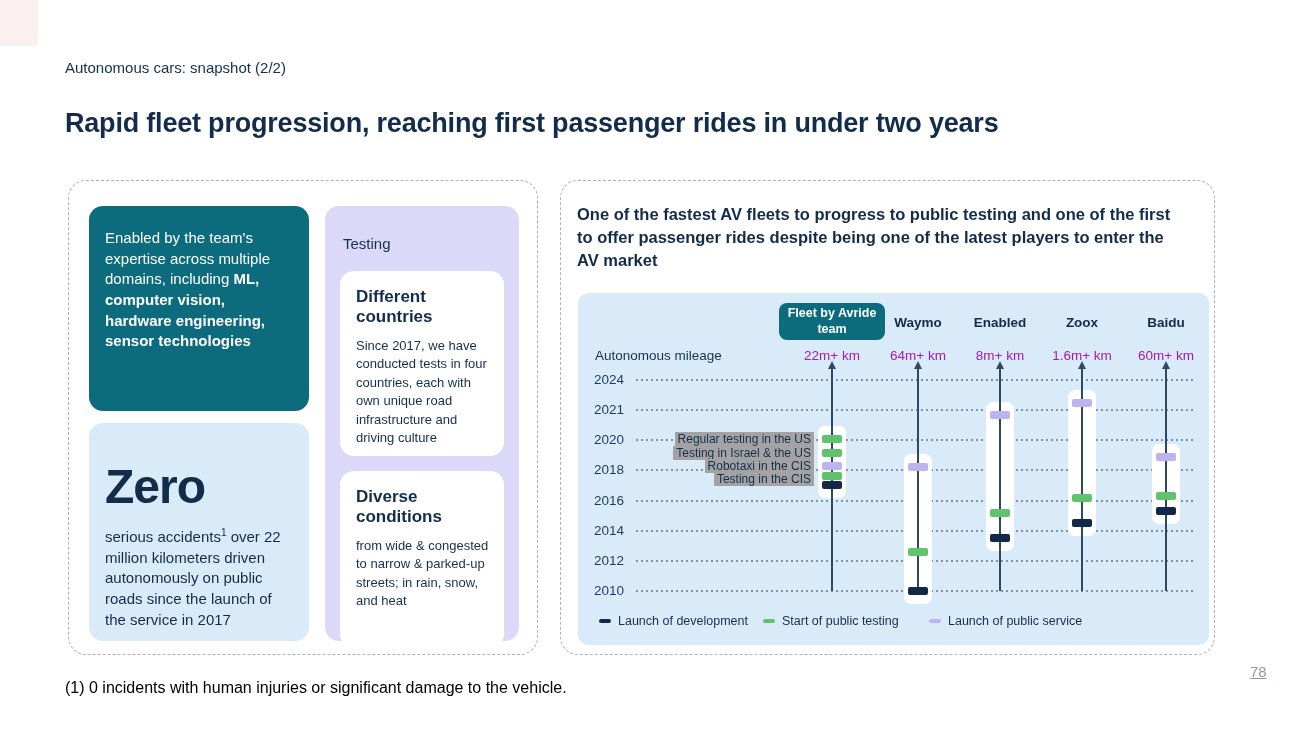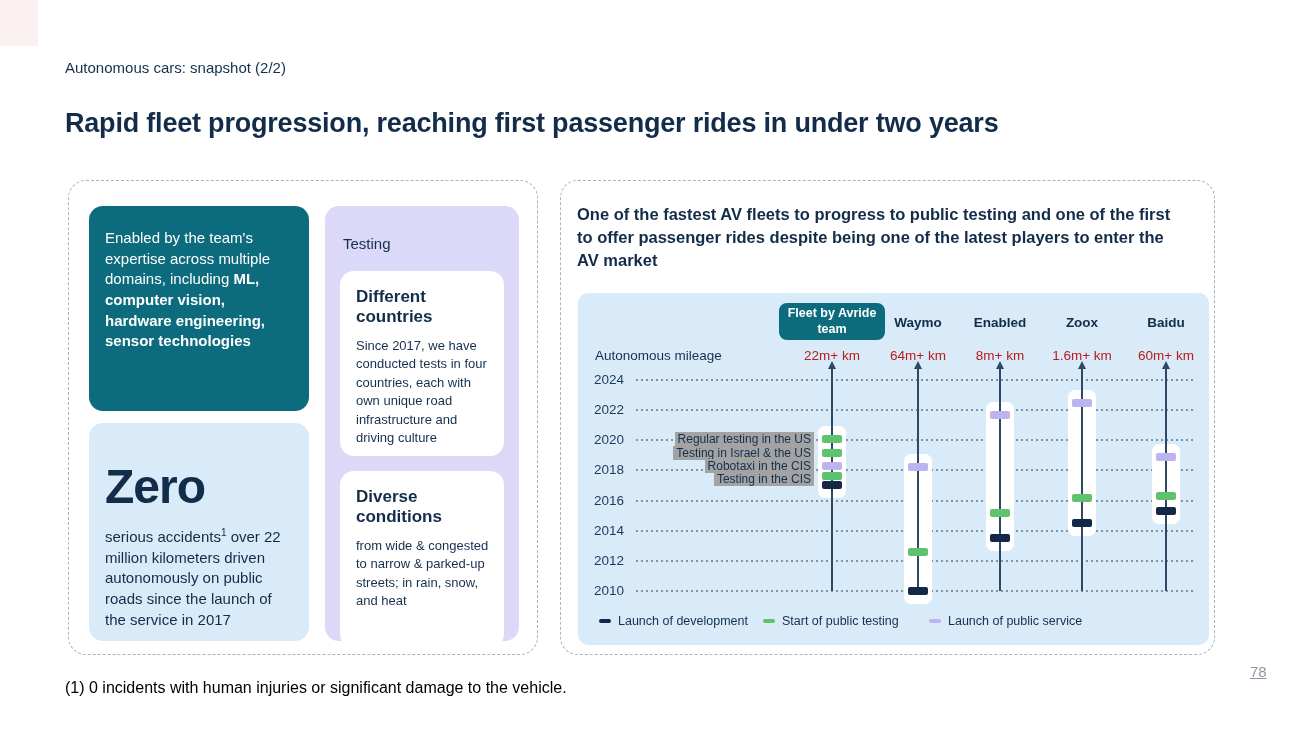--- a/index.html
+++ b/index.html
@@ -50,21 +50,21 @@
     border-left:4.5px solid transparent; border-right:4.5px solid transparent;
     border-bottom:8px solid #2e4963; }
   .col-box { position:absolute; width:28px; background:#ffffff; border-radius:7px; }
   .event-mark { position:absolute; width:20px; height:8px; border-radius:2px; }
   .company-header { position:absolute; transform:translateX(-50%); font-size:13.5px; font-weight:bold;
     color:#122c49; white-space:nowrap; top:22px; }
   .company-badge { position:absolute; transform:translateX(-50%); top:10px; width:106px; height:37px;
     background:#0c6b7d; border-radius:8px; color:#ffffff; font-size:12.5px; font-weight:bold;
     display:flex; align-items:center; justify-content:center; text-align:center; line-height:1.25; padding:2px 6px; }
   .mileage-label { position:absolute; left:17px; top:55px; font-size:13.5px; color:#14304f; }
-  .mileage-value { position:absolute; transform:translateX(-50%); top:55px; font-size:13.5px; color:#b91c1c; white-space:nowrap; }
+  .mileage-value { position:absolute; transform:translateX(-50%); top:55px; font-size:13.5px; color:#a21caf; white-space:nowrap; }
   .annotation { position:absolute; font-size:12px; color:#14304f; white-space:nowrap;
     background:#a3a3a3; padding:0 3px; text-align:right; }
   .legend-item { position:absolute; display:inline-flex; align-items:center; gap:7px;
     font-size:12.5px; color:#14304f; white-space:nowrap; }
   .legend-swatch { width:12px; height:4px; border-radius:2px; display:inline-block; }
 
   .footnote { position:absolute; left:65px; top:679px; font-size:16px; color:#000000; }
   .page-number { position:absolute; left:1250px; top:663px; font-size:15px; color:#8d99a7;text-decoration:underline; }
 </style>
 </head>
@@ -99,21 +99,21 @@
       </div>
     </div>
   </div>
 
   <div class="panel right-panel">
     <div class="chart-intro">One of the fastest AV fleets to progress to public testing and one of the first to offer passenger rides despite being one of the latest players to enter the AV market</div>
     <div class="chart-panel" id="chart">
         <div class="grid-line" style="left: 58px; width: 560px; top: 86px;"></div>
         <div class="year-label" style="top: 79px; text-align: center;">2024</div>
         <div class="grid-line" style="left: 58px; width: 560px; top: 116.14px;"></div>
-        <div class="year-label" style="top: 109.14px;">2022</div>
+        <div class="year-label" style="top: 109.14px;">2021</div>
         <div class="grid-line" style="left: 58px; width: 560px; top: 146.28px;"></div>
         <div class="year-label" style="top: 139.28px;">2020</div>
         <div class="grid-line" style="left: 58px; width: 560px; top: 176.42px;"></div>
         <div class="year-label" style="top: 169.42px;">2018</div>
         <div class="grid-line" style="left: 58px; width: 560px; top: 206.56px;"></div>
         <div class="year-label" style="top: 199.56px;">2016</div>
         <div class="grid-line" style="left: 58px; width: 560px; top: 236.7px;"></div>
         <div class="year-label" style="top: 229.7px;">2014</div>
         <div class="grid-line" style="left: 58px; width: 560px; top: 266.84px;"></div>
         <div class="year-label" style="top: 259.84px;">2012</div>

